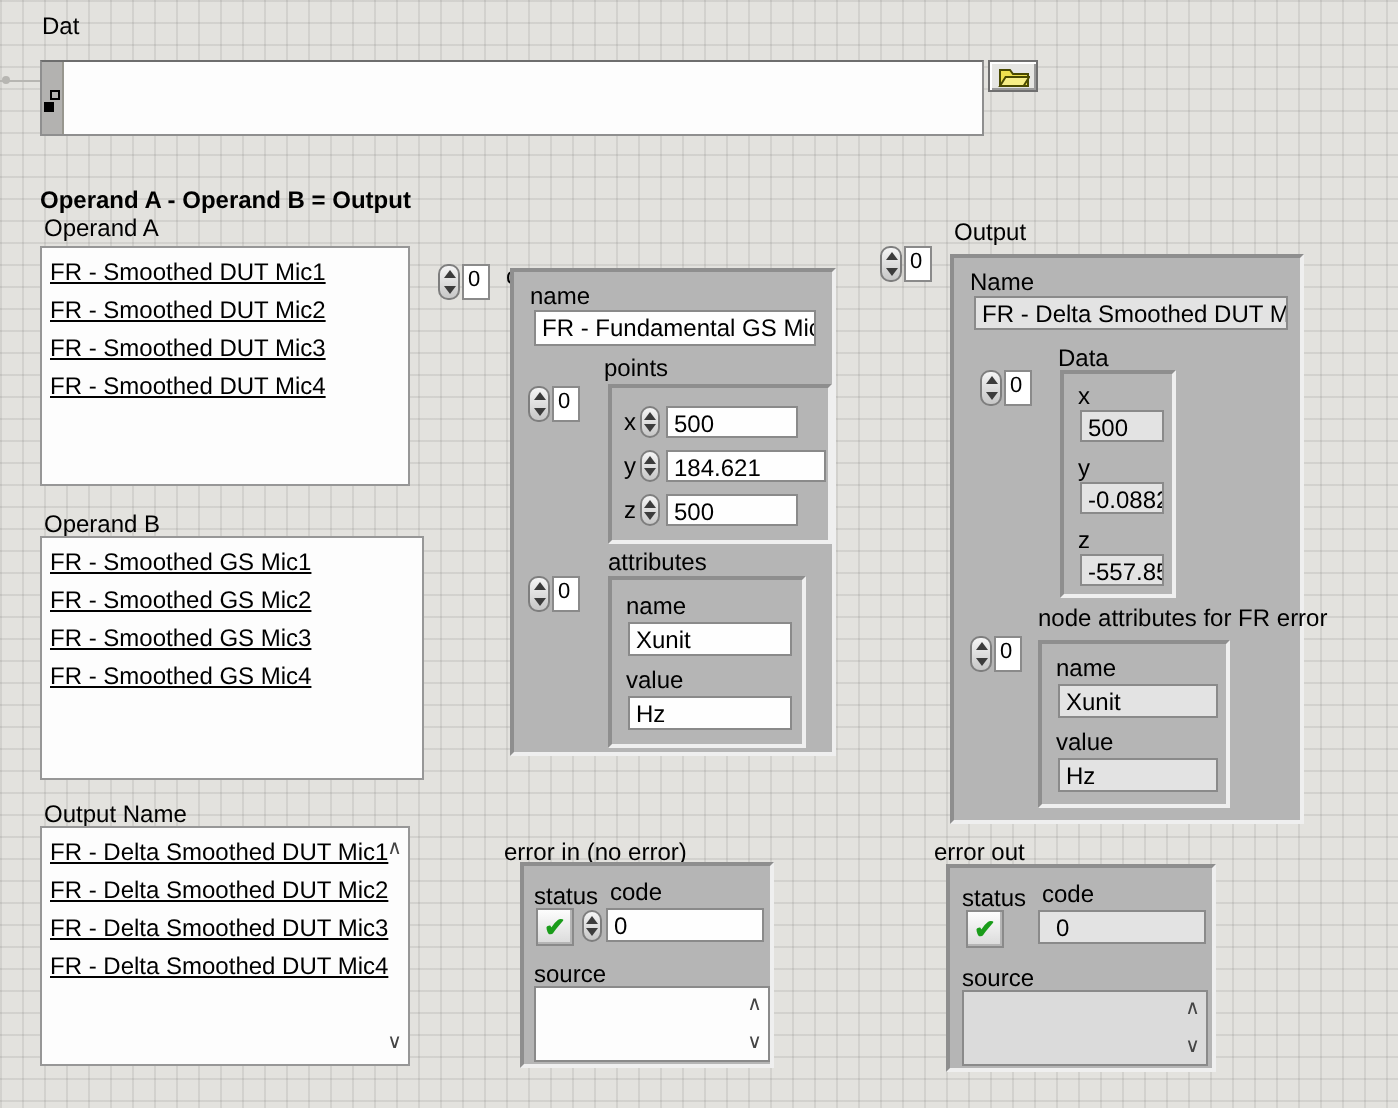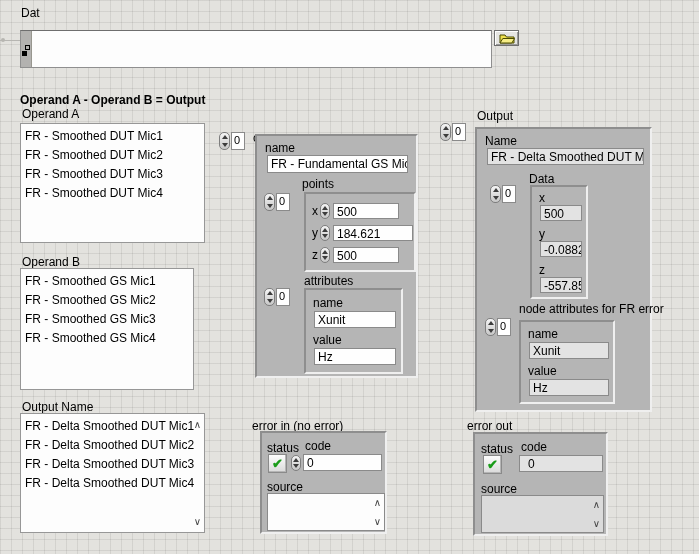--- a/index.html
+++ b/index.html
@@ -25,21 +25,21 @@
   
   .field{
     position:absolute;background:#fefefe;border:1px solid #8a8a8a;
     box-sizing:border-box;padding:1px 3px 0 3px;white-space:nowrap;overflow:hidden;
     line-height:14px;
   }
   .field.indicator{background:#e3e3e3;}
   
   .listbox{
     position:absolute;background:#fdfdfd;border:1px solid #979797;
-    box-sizing:border-box;padding:3px 2px 16px 4px;overflow:hidden;
+    box-sizing:border-box;padding:3px 2px 16px 4px;overflow:hidden;text-decoration:underline;
   }
   .listbox .row{line-height:19px;white-space:nowrap;}
   .scroll-arrow{position:absolute;right:3px;font-size:10px;color:#444;line-height:10px;}
   
   .spin{position:absolute;display:flex;align-items:stretch;height:18px;}
   .spin-arrows{
     width:11px;display:flex;flex-direction:column;align-items:center;
     justify-content:space-between;padding:2px 0;box-sizing:border-box;
     background:linear-gradient(#f5f5f5,#c7c7c7);border:1px solid #7e7e7e;
     border-radius:5px;margin-right:1px;
@@ -113,21 +113,21 @@
 
   <div class="lbl" style="left:22px;top:108px;">Operand A</div>
   <div class="listbox" style="left:20px;top:123px;width:185px;height:120px;">
     <div class="row">FR - Smoothed DUT Mic1</div>
     <div class="row">FR - Smoothed DUT Mic2</div>
     <div class="row">FR - Smoothed DUT Mic3</div>
     <div class="row">FR - Smoothed DUT Mic4</div>
   </div>
 
   <div class="lbl" style="left:22px;top:256px;">Operand B</div>
-  <div class="listbox" style="left:20px;top:268px;width:174px;height:122px;">
+  <div class="listbox" style="left:20px;top:268px;width:192px;height:122px;">
     <div class="row">FR - Smoothed GS Mic1</div>
     <div class="row">FR - Smoothed GS Mic2</div>
     <div class="row">FR - Smoothed GS Mic3</div>
     <div class="row">FR - Smoothed GS Mic4</div>
   </div>
 
   <div class="lbl" style="left:22px;top:401px;">Output Name</div>
   <div class="listbox" style="left:20px;top:413px;width:185px;height:120px;">
     <div class="row">FR - Delta Smoothed DUT Mic1</div>
     <div class="row">FR - Delta Smoothed DUT Mic2</div>

